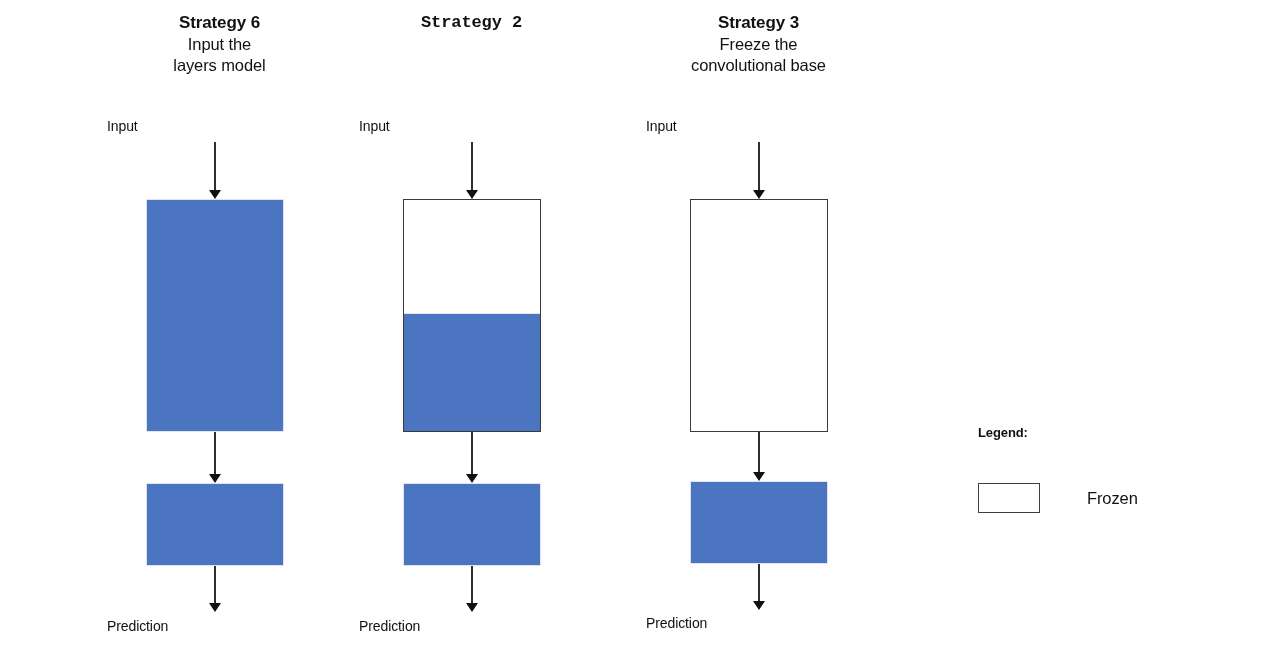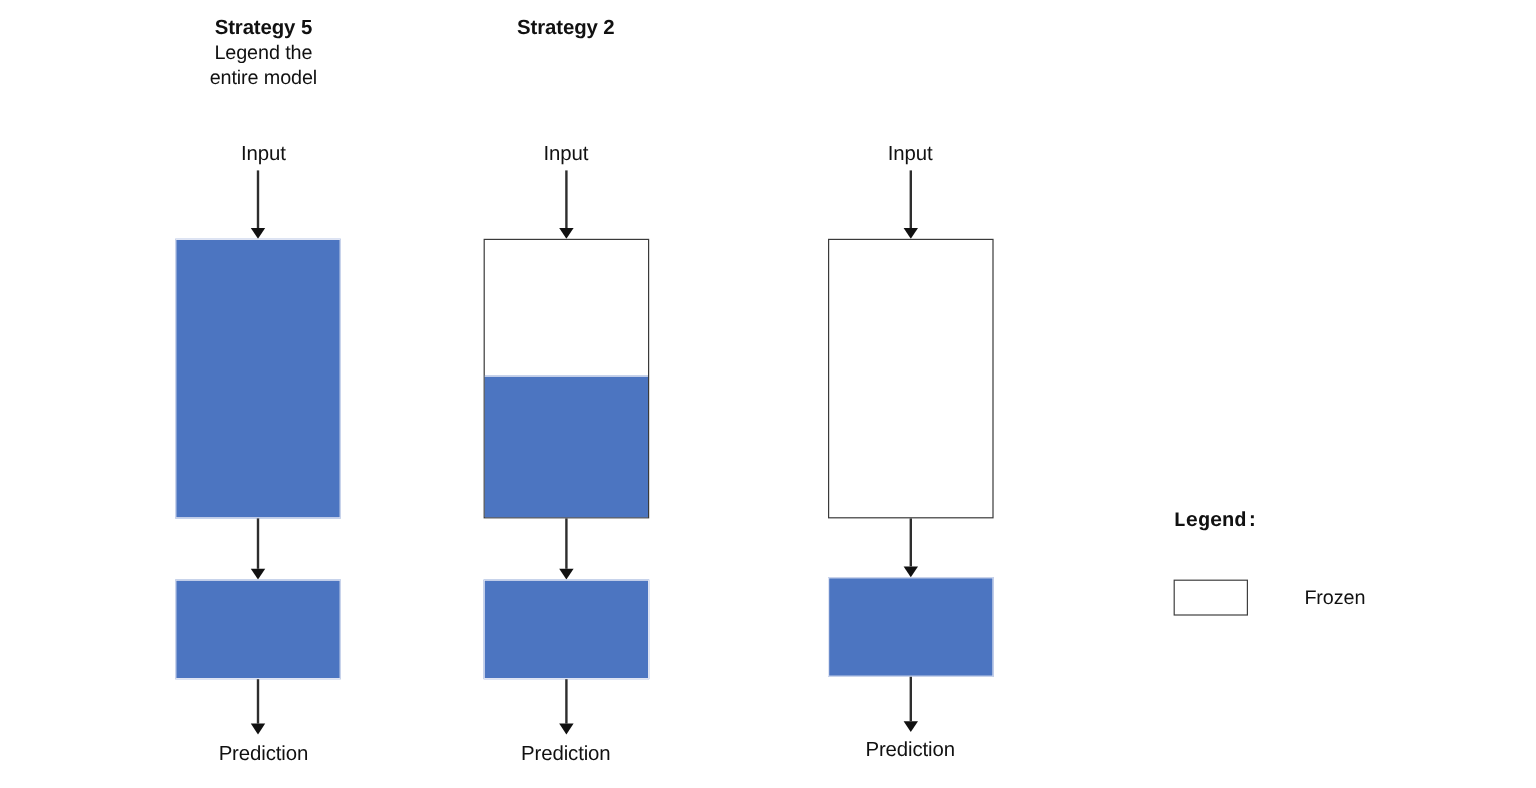--- a/index.html
+++ b/index.html
@@ -35,22 +35,22 @@
   }
   .col-header .subtitle {
     font-size: 16.5px;
     font-weight: normal;
     letter-spacing: -0.1px;
   }
 
   
   .endpoint-label {
     position: absolute;
-    text-align: center;
-    font-size: 17px;
+    text-align: left;
+    font-size: 14px;
     letter-spacing: -0.1px;
   }
 
   
   .block {
     position: absolute;
     box-sizing: border-box;
   }
   .block.frozen {
     background: #ffffff;
@@ -96,24 +96,23 @@
     border-left: 6px solid transparent;
     border-right: 6px solid transparent;
     border-top: 9px solid #111111;
   }
 
   
   .legend {
     position: absolute;
   }
   .legend-title {
-    font-size: 17px;
+    font-size: 13px;
     font-weight: bold;
     letter-spacing: -0.1px;
-    font-family: Liberation Mono, monospace;
   }
   .legend-row {
     position: absolute;
     display: flex;
     align-items: center;
     text-align: center;
   }
   .legend-swatch {
     box-sizing: border-box;
     width: 62px;
@@ -133,23 +132,23 @@
     letter-spacing: -0.1px;
     white-space: nowrap;
   }
 </style>
 </head>
 <body>
 
 <div class="canvas">
 
   <div class="col-header" style="left:107px; top:12px; width:225px;">
-    <div class="title">Strategy 5</div>
-    <div class="subtitle">Legend the</div>
-    <div class="subtitle">entire model</div>
+    <div class="title">Strategy 6</div>
+    <div class="subtitle">Input the</div>
+    <div class="subtitle">layers model</div>
   </div>
 
   <div class="endpoint-label" style="left:107px; top:118px; width:225px;">Input</div>
 
   <div class="arrow" style="left:149px; top:142px; width:132px; height:57px;">
     <div class="shaft" style="height:48px;"></div>
     <div class="head"></div>
   </div>
 
   <div class="block trained" style="left:146px; top:199px; width:138px; height:233px;"></div>
@@ -161,21 +160,21 @@
 
   <div class="block trained" style="left:146px; top:483px; width:138px; height:83px;"></div>
 
   <div class="arrow" style="left:149px; top:566px; width:132px; height:46px;">
     <div class="shaft" style="height:37px;"></div>
     <div class="head"></div>
   </div>
 
   <div class="endpoint-label" style="left:107px; top:618px; width:225px;">Prediction</div>
 
-  <div class="col-header" style="left:359px; top:12px; width:225px;">
+  <div class="col-header" style="left:359px; top:12px; width:225px;font-family:Liberation Mono, monospace;">
     <div class="title">Strategy 2</div>
   </div>
 
   <div class="endpoint-label" style="left:359px; top:118px; width:225px;">Input</div>
 
   <div class="arrow" style="left:406px; top:142px; width:132px; height:57px;">
     <div class="shaft" style="height:48px;"></div>
     <div class="head"></div>
   </div>
 
@@ -190,20 +189,25 @@
 
   <div class="block trained" style="left:403px; top:483px; width:138px; height:83px;"></div>
 
   <div class="arrow" style="left:406px; top:566px; width:132px; height:46px;">
     <div class="shaft" style="height:37px;"></div>
     <div class="head"></div>
   </div>
 
   <div class="endpoint-label" style="left:359px; top:618px; width:225px;">Prediction</div>
 
+  <div class="col-header" style="left:646px; top:12px; width:225px;">
+    <div class="title">Strategy 3</div>
+    <div class="subtitle">Freeze the</div>
+    <div class="subtitle">convolutional base</div>
+  </div>
 
   <div class="endpoint-label" style="left:646px; top:118px; width:225px;">Input</div>
 
   <div class="arrow" style="left:693px; top:142px; width:132px; height:57px;">
     <div class="shaft" style="height:48px;"></div>
     <div class="head"></div>
   </div>
 
   <div class="block frozen" style="left:690px; top:199px; width:138px; height:233px;"></div>
 

